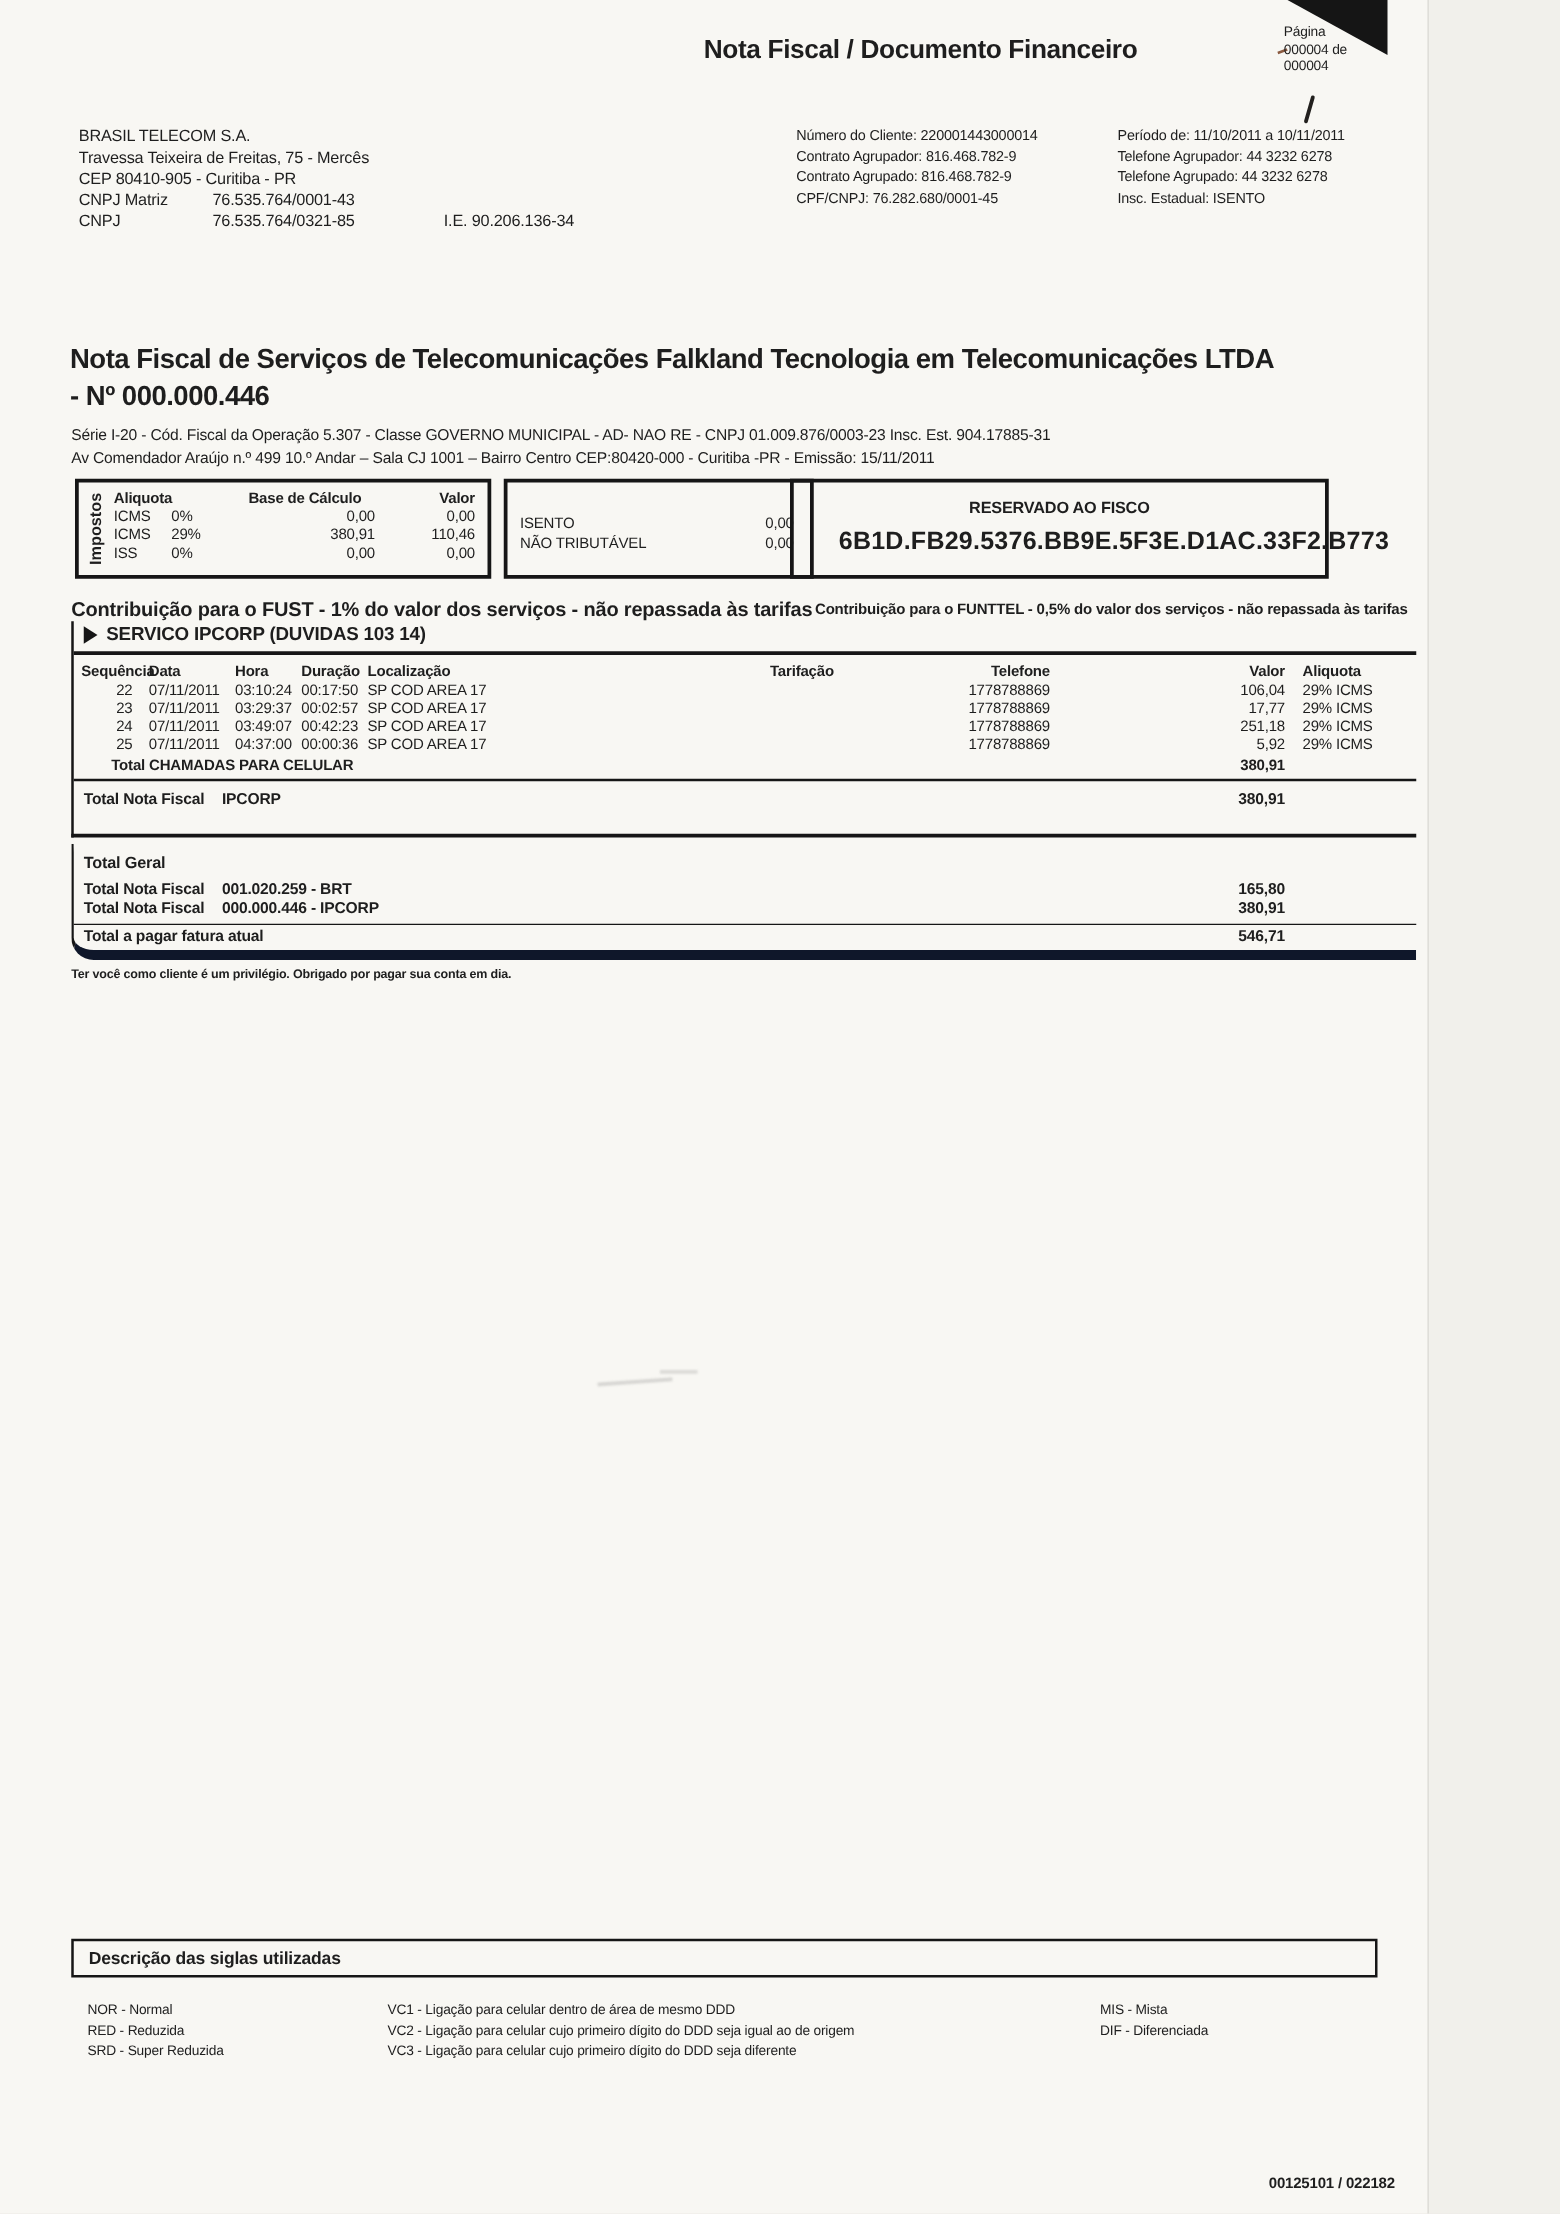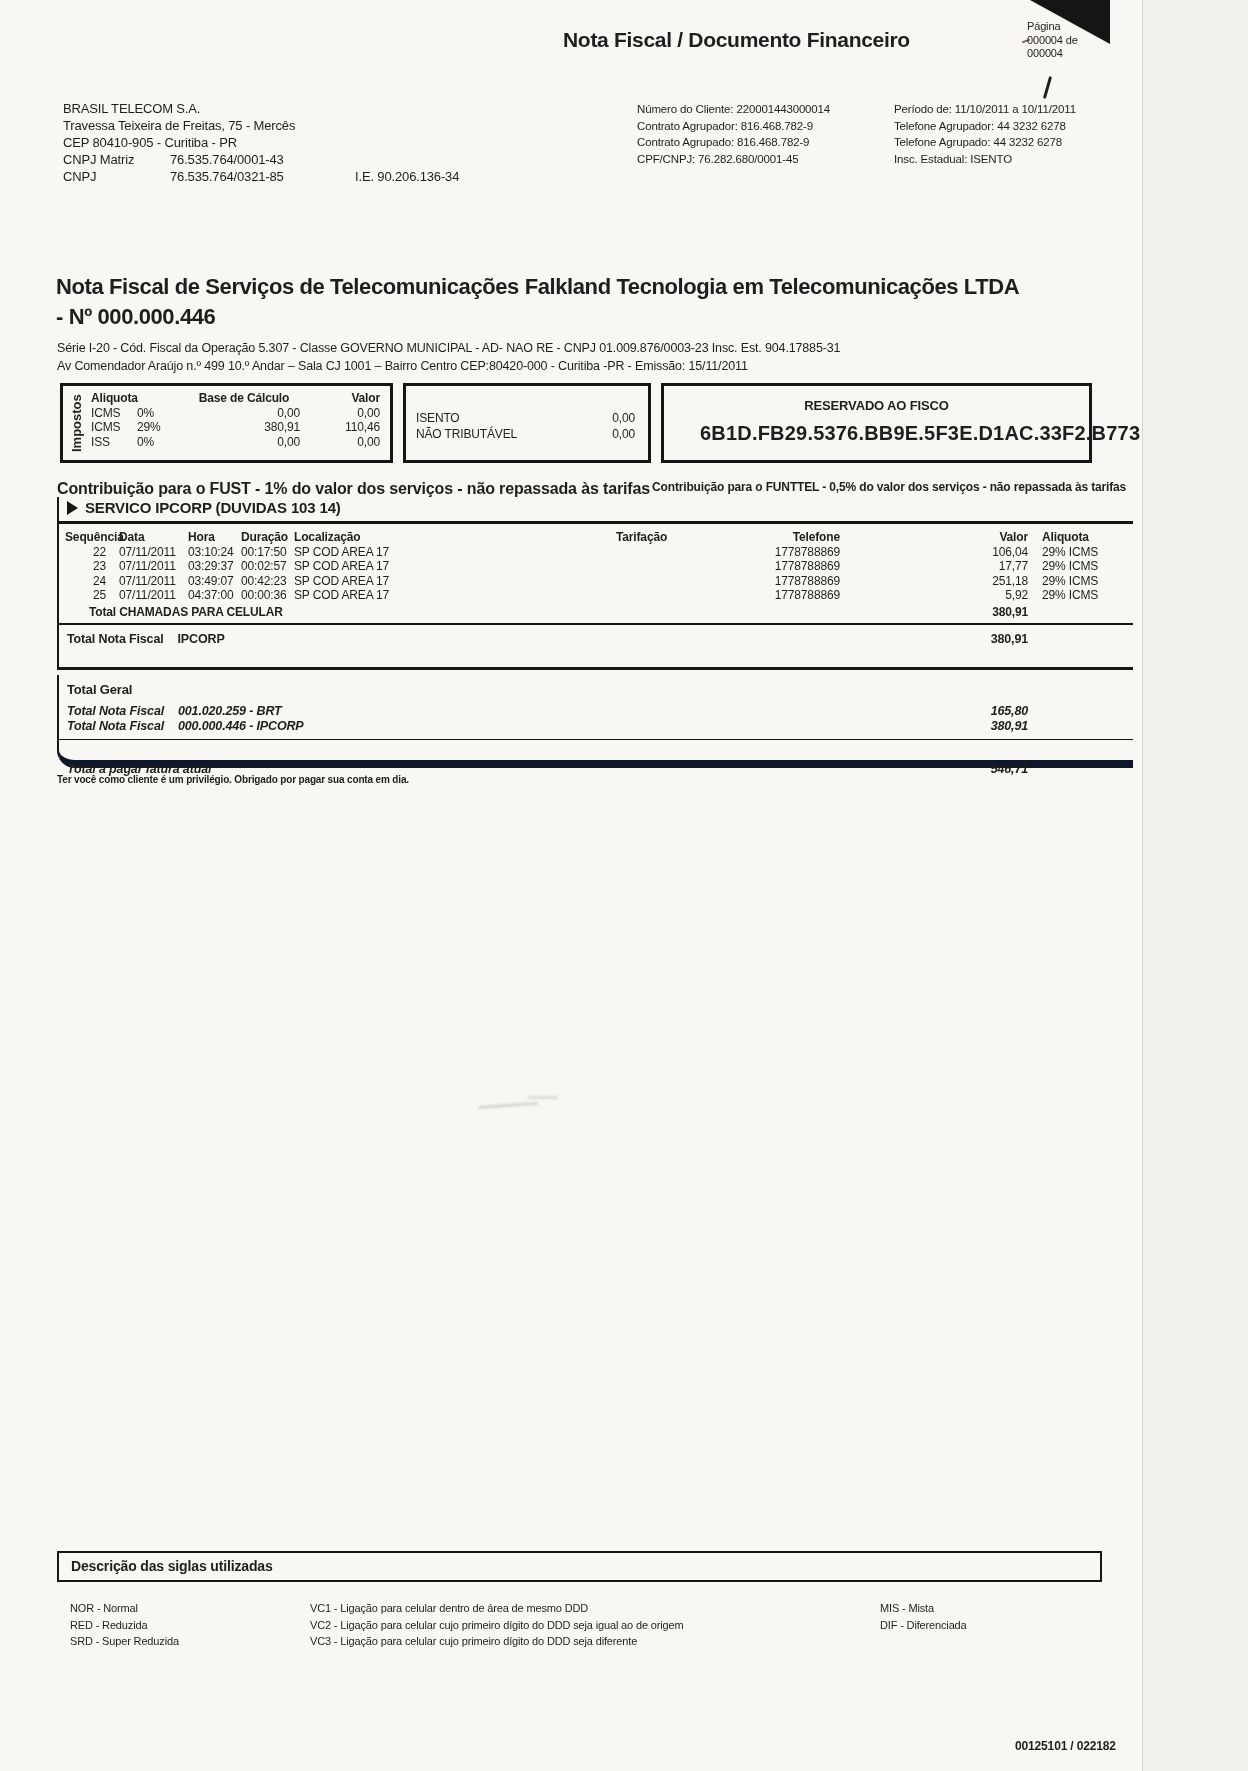--- a/index.html
+++ b/index.html
@@ -57,21 +57,21 @@
   .impostos-table { flex:1; padding:5px 10px 0 2px; font-size:12px; line-height:14.5px; }
   .imp-grid { display:grid; grid-template-columns:97px 1fr 80px; }
   .imp-grid .c2 { text-align:right; }
   .imp-grid .c3 { text-align:right; }
   .imp-grid .hdr2 { text-align:center; }
   .imp-name { display:inline-block; width:46px; }
 
   .isencao-box { left:403px; width:248px; padding:25px 13px 0 10px; font-size:12px; line-height:15.5px; }
   .isencao-row { display:flex; justify-content:space-between; }
 
-  .fisco-box { left:661px; width:431px; text-align:left; }
+  .fisco-box { left:632px; width:431px; text-align:left; }
   .fisco-title { text-align:center; font-size:13px; font-weight:700; margin-top:12px; }
   .fisco-code { font-size:20px; font-weight:700; margin:9px 0 0 36px; letter-spacing:0.2px; }
 
   
   .contrib-fust { left:57px; top:480px; font-size:16px; font-weight:700; }
   .contrib-funttel { left:652px; top:480px; font-size:12px; font-weight:700; }
 
   
   .calls-box { left:57px; top:497px; width:1076px; height:173px;
     border-left:2.5px solid #161616; border-bottom:3.5px solid #161616; }
@@ -105,24 +105,24 @@
   .nota-code { margin-left:14px; }
   .mid-rule { margin-top:3px; }
 
   
   .geral-box { left:57px; top:675px; width:1076px; height:93px;
     border-left:2.5px solid #161616; border-bottom:8px solid #0f172a;
     border-bottom-left-radius:18px; }
   .geral-title { padding:7px 0 0 8px; font-size:13px; font-weight:700; }
   .geral-rows { margin-top:7px; }
   .geral-row { display:grid; grid-template-columns:1fr 180px 105px; font-size:12.5px;
-    line-height:15px; font-weight:700;font-style:italic; }
+    line-height:15px; font-weight:700; }
   .geral-row .t-label { padding-left:8px; }
   .geral-row .t-value { text-align:right; }
-  .geral-final { margin-top:5px; border-top:1.5px solid #161616; padding-top:22px; }
+  .geral-final { margin-top:5px; border-top:1.5px solid #161616; padding-top:2px; }
 
   .footer-message { left:57px; top:774px; font-size:10px; font-weight:700; }
 
   
   .siglas-header { left:57px; top:1551px; width:1045px; border:2.5px solid #161616;
     padding:5px 0 6px 12px; font-size:14px; font-weight:700; }
   .siglas-col { top:1600px; font-size:11px; line-height:16.5px; }
   .siglas-col1 { left:70px; }
   .siglas-col2 { left:310px; }
   .siglas-col3 { left:880px; }

